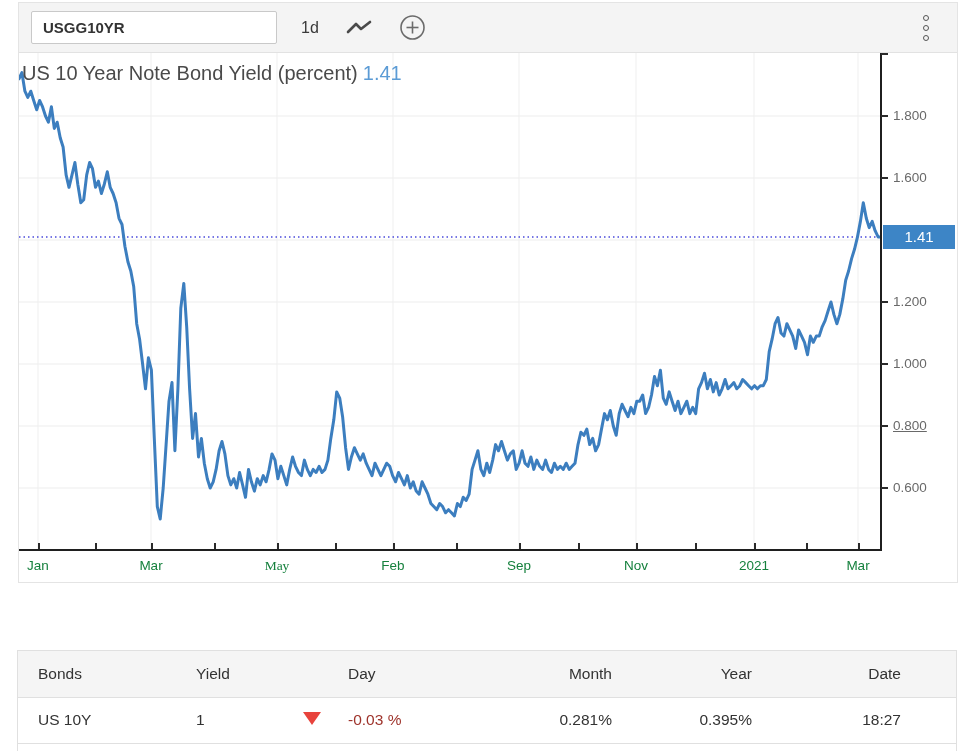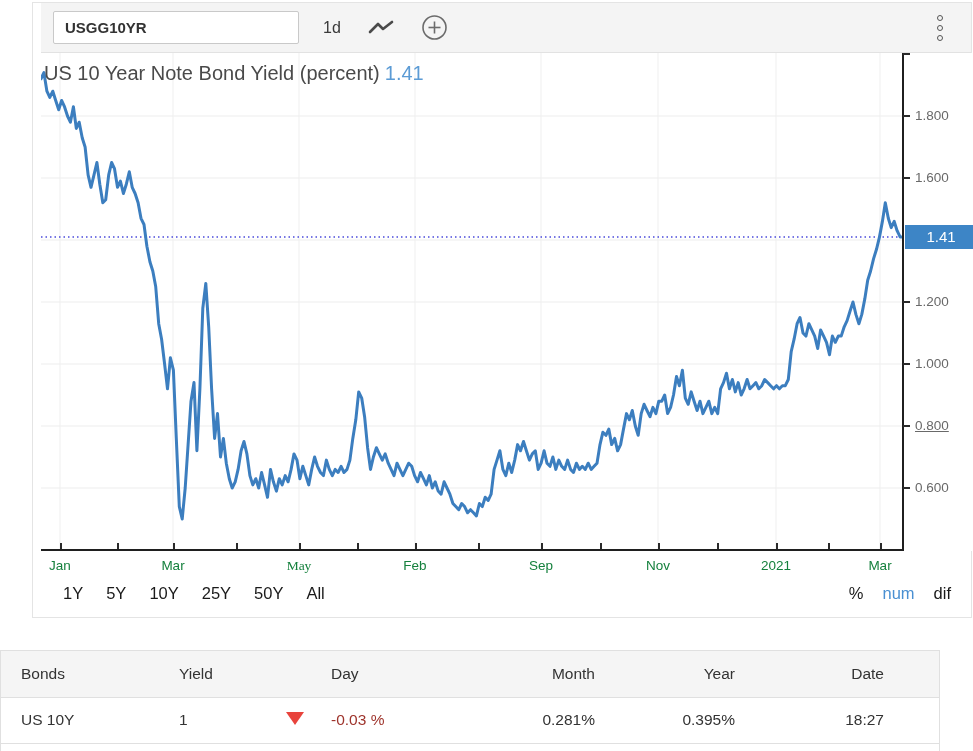--- a/index.html
+++ b/index.html
@@ -1,19 +1,19 @@
 <!DOCTYPE html>
 <html><head>
 <meta charset="utf-8">
 <style>
   * { margin:0; padding:0; box-sizing:border-box; }
   html,body { width:973px; height:751px; background:#fff; font-family:"Liberation Sans", sans-serif; }
   body { position:relative; overflow:hidden; }
 
-  .chart-card { position:absolute; left:32px; top:2px; width:940px; background:#fff; border:1px solid #e4e4e4;padding-left:8px; }
+  .chart-card { position:absolute; left:18px; top:2px; width:940px; background:#fff; border:1px solid #e4e4e4; }
 
   
   .toolbar { position:relative; height:50px; background:#f4f4f4; border-bottom:1px solid #e2e2e2; display:flex; align-items:center; padding:0 12px; }
   .symbol-input { width:246px; height:33px; border:1px solid #c9c9c9; border-radius:2px; background:#fff; font-family:"Liberation Sans",sans-serif; font-size:15px; font-weight:bold; color:#333; padding:0 11px; outline:none; }
   .interval { margin-left:24px; font-size:16px; color:#3a3a3a; }
   .tb-icon { margin-left:26px; display:flex; align-items:center; cursor:pointer; }
   .kebab { position:absolute; right:28px; top:12px; display:flex; flex-direction:column; gap:4px; cursor:pointer; }
   .kebab i { width:6px; height:6px; border:1.6px solid #555; border-radius:50%; display:block; }
 
   
@@ -32,21 +32,21 @@
   .xlabels span { position:absolute; top:7px; transform:translateX(-50%); font-size:13.5px; color:#15803d; }
 
   .controls { display:flex; align-items:center; padding:2px 20px 14px 22px; }
   .ranges { display:flex; gap:23px; }
   .ranges span { font-size:16.5px; color:#1a1a1a; cursor:pointer; }
   .displays { margin-left:auto; display:flex; gap:19px; }
   .displays span { font-size:16.5px; color:#1a1a1a; cursor:pointer; }
   .displays span.active { color:#4a90d2; }
 
   
-  .table-card { position:absolute; left:0; top:650px; width:940px; height:101px; border:1px solid #e0e0e0; border-bottom:none; overflow:hidden; background:#fff; }
+  .table-card { position:absolute; left:17px; top:650px; width:940px; height:101px; border:1px solid #e0e0e0; border-bottom:none; overflow:hidden; background:#fff; }
   table { width:100%; border-collapse:collapse; table-layout:fixed; }
   th, td { font-weight:normal; font-size:15.5px; color:#333; height:46px; padding:0; }
   thead tr { background:#f5f5f5; border-bottom:1px solid #e0e0e0; }
   tbody tr { border-bottom:1px solid #e0e0e0; }
   .c-bonds { width:158px; text-align:left; padding-left:20px; }
   .c-yield { width:100px; text-align:left; padding-left:20px; }
   .c-arrow { width:72px; text-align:center; }
   .c-day   { width:115px; text-align:left; padding-right:5px; }
   .c-month { width:154px; text-align:right; padding-right:5px; }
   .c-year  { width:140px; text-align:right; padding-right:5px; }
@@ -143,35 +143,20 @@
       <span style="left: 19px;">Jan</span>
       <span style="left: 132px;">Mar</span>
       <span style="left: 258px; font-family: Liberation Serif, serif;">May</span>
       <span style="left: 374px;">Feb</span>
       <span style="left: 500px;">Sep</span>
       <span style="left: 617px;">Nov</span>
       <span style="left: 735px;">2021</span>
       <span style="left: 839px;">Mar</span>
     </div>
 
-  <div class="controls">
-    <div class="ranges">
-      <span>1Y</span>
-      <span>5Y</span>
-      <span>10Y</span>
-      <span>25Y</span>
-      <span>50Y</span>
-      <span>All</span>
-    </div>
-    <div class="displays">
-      <span>%</span>
-      <span class="active">num</span>
-      <span>dif</span>
-    </div>
-  </div>
 </div>
 
 <div class="table-card">
   <table>
     <thead>
       <tr>
         <th class="c-bonds">Bonds</th>
         <th class="c-yield">Yield</th>
         <th class="c-arrow"></th>
         <th class="c-day">Day</th>

